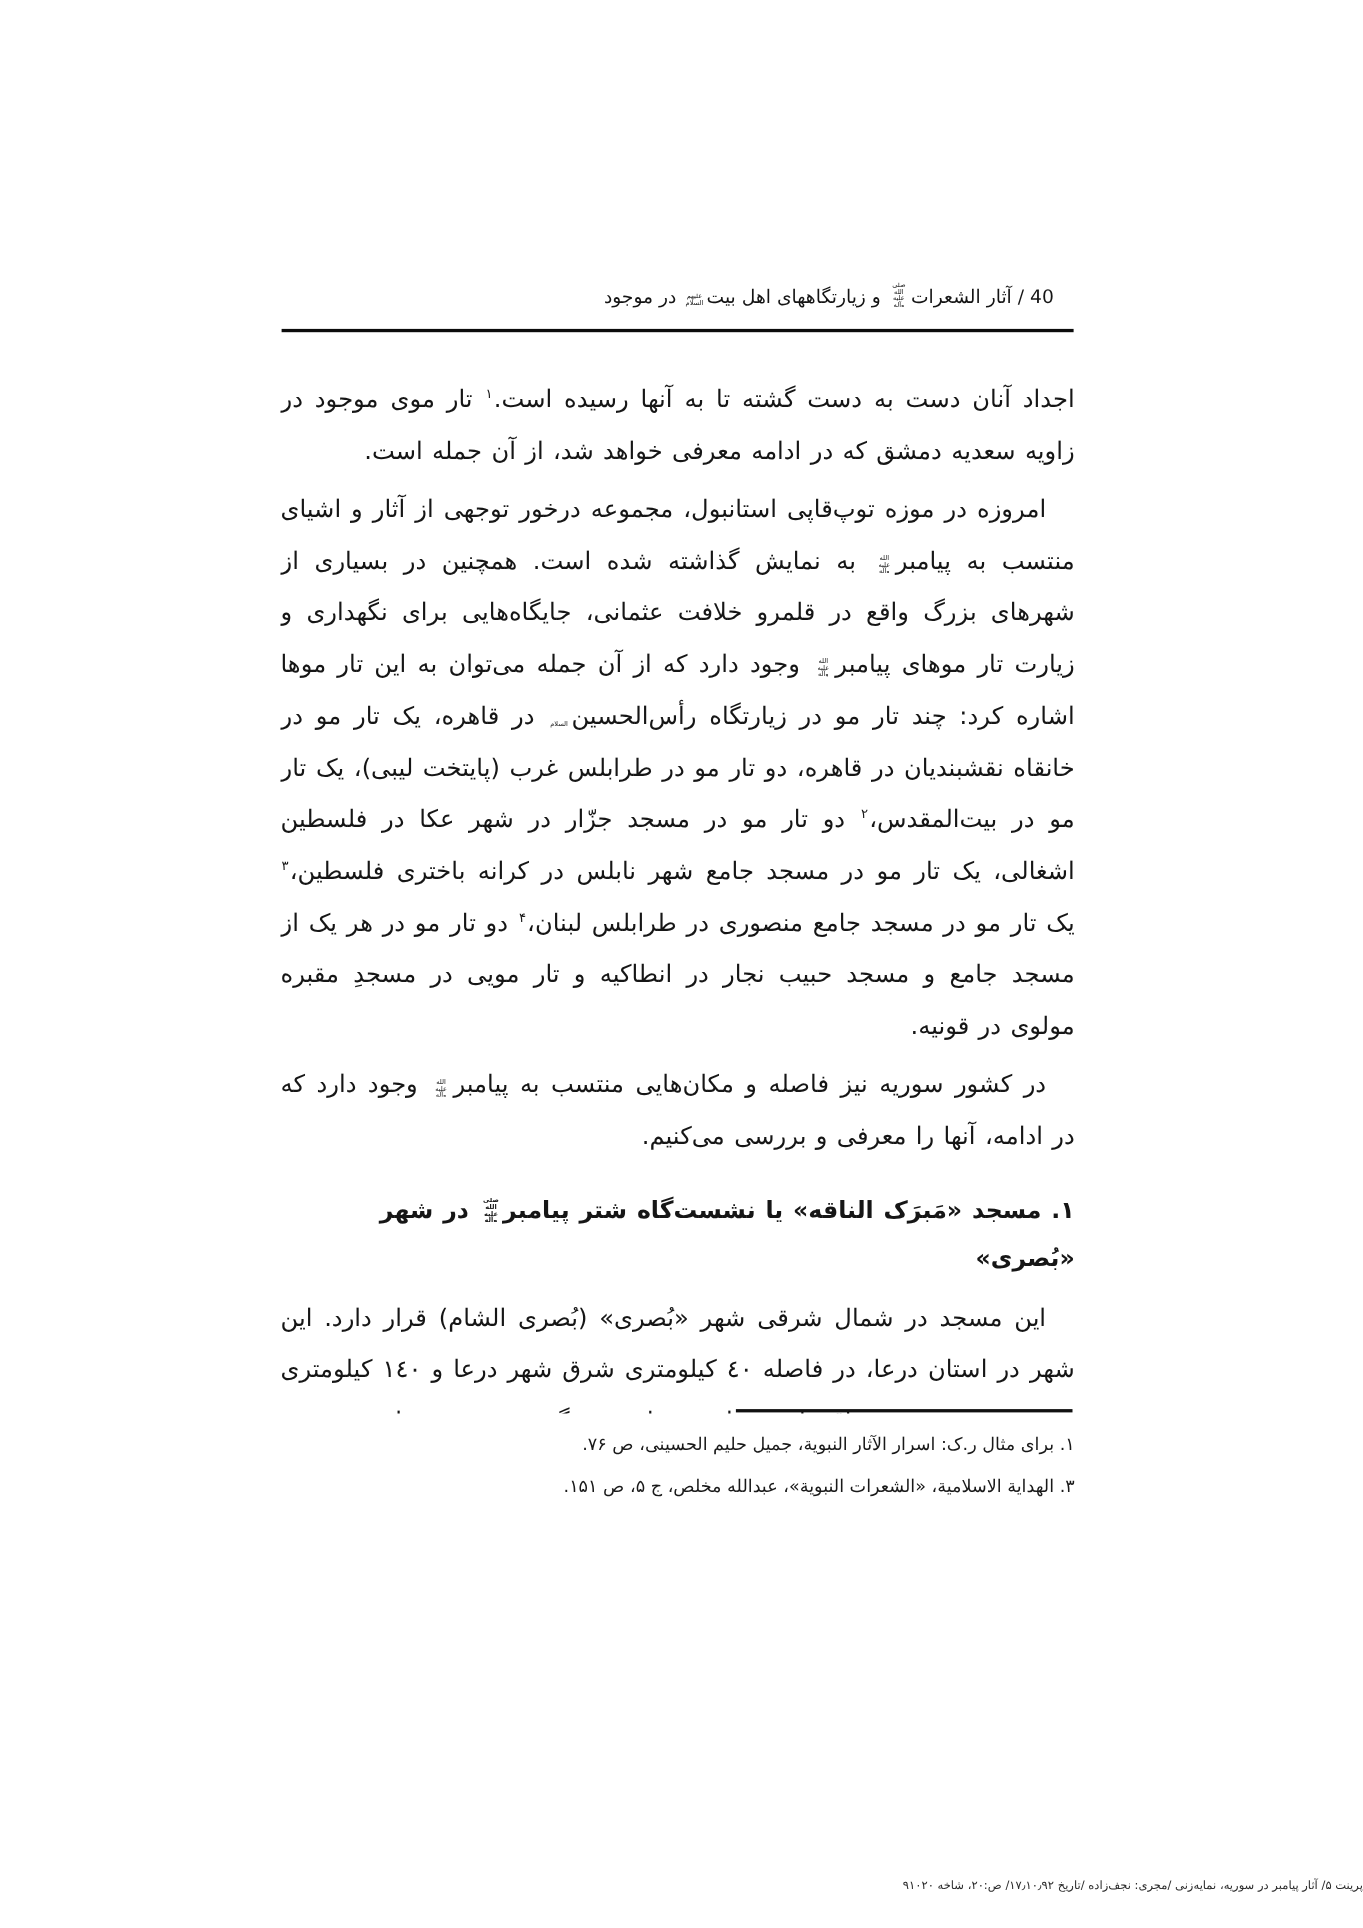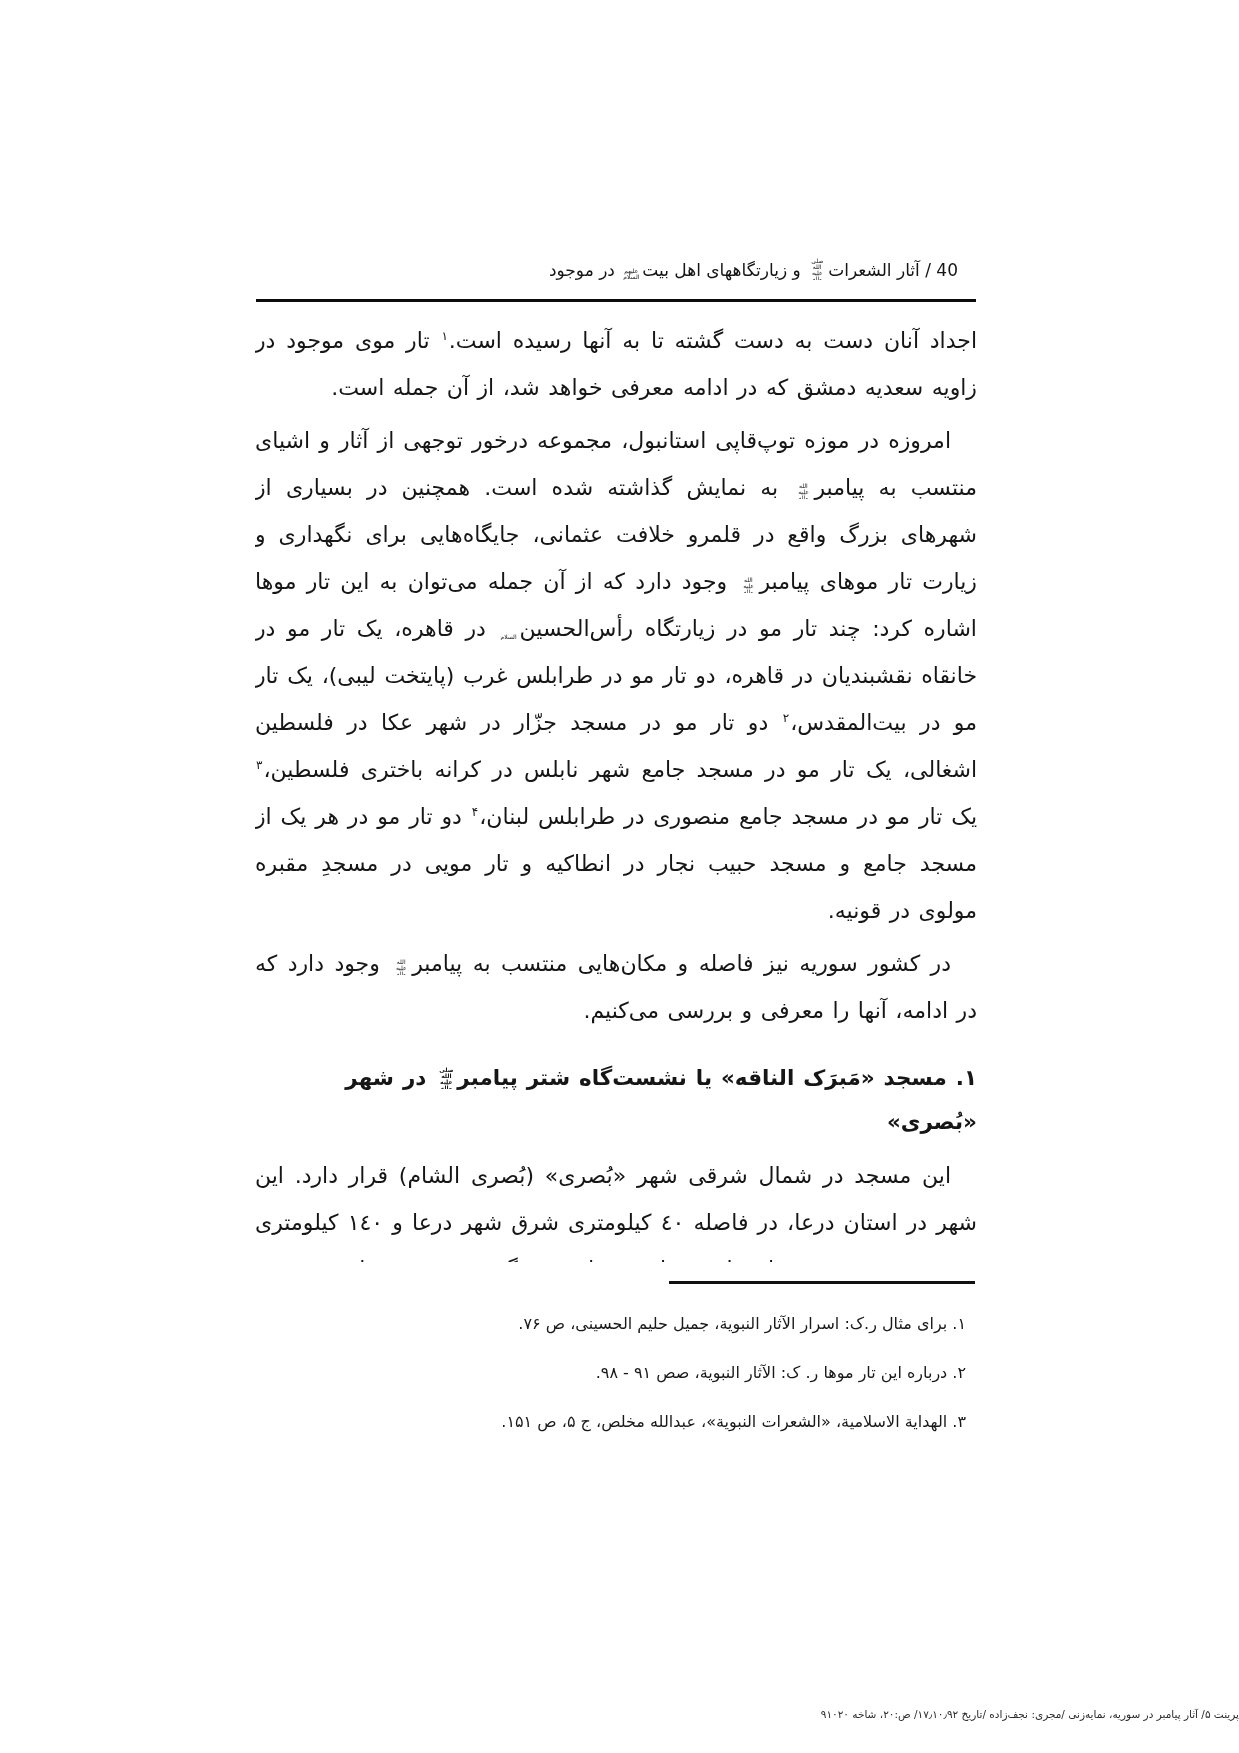--- a/index.html
+++ b/index.html
@@ -34,21 +34,21 @@
     position: absolute;
     top: 299px;
     right: 263px;
     left: 256px;
     height: 3px;
     background: #0c0c0c;
   }
   
   .body-col {
     position: absolute;
-    top: 317px;
+    top: 340px;
     right: 262px;
     left: 255px;
     height: 945px;
     overflow: hidden;
     font-size: 22px;
     line-height: 47px;
     text-align: justify;
     word-spacing: 1.5px;
   }
   .para { margin: 0 0 6px 0; }
@@ -94,21 +94,21 @@
   .footnotes {
     position: absolute;
     top: 1294px;
     right: 262px;
     left: 255px;
     font-size: 16px;
     line-height: 38px;
     text-align: right;
     color: #191919;
   }
-  .footnote { margin: 11px; }
+  .footnote { margin: 0; }
   
   .print-footer {
     position: absolute;
     top: 1708px;
     left: 0;
     width: 100%;
     text-align: right;
     font-size: 10.5px;
     color: #2b2b2b;
     letter-spacing: 0.2px;
@@ -134,19 +134,18 @@
         <p class="para indent"><span>در کشور سوریه نیز فاصله و مکان‌هایی منتسب به پیامبر</span><span class="hon">صلی الله علیه وآله</span><span> وجود دارد که در ادامه، آنها را معرفی و بررسی می‌کنیم.</span></p>
         <h2 class="heading"><span>۱. مسجد «مَبرَک الناقه» یا نشست‌گاه شتر پیامبر</span><span class="hon">صلی الله علیه وآله</span><span> در شهر «بُصری»</span></h2>
         <p class="para indent"><span>این مسجد در شمال شرقی شهر «بُصری» (بُصری الشام) قرار دارد. این شهر در استان درعا، در فاصله ٤٠ کیلومتری شرق شهر درعا و ١٤٠ کیلومتری جنوب شهر دمشق واقع است. این منطقه در گذشته به «حوران» شهرت داشته است. بصری از مهم‌ترین شهرهای تاریخی سوریه است که آثار تاریخی فراوانی از دوره‌های مختلف در</span></p>
       </div>
   </main>
 
   <div class="footnote-sep"></div>
 
   <section class="footnotes">
       <div class="footnote">۱. برای مثال ر.ک: اسرار الآثار النبویة، جمیل حلیم الحسینی، ص ۷۶.</div>
-      <div class="footnote">۲. درباره این تار موها ر. ک: الآثار النبویة، صص ۹۱ - ۹۸.</div>
       <div class="footnote">۳. الهدایة الاسلامیة، «الشعرات النبویة»، عبدالله مخلص، ج ۵، ص ۱۵۱.</div>
     </section>
 
   <div class="print-footer">پرینت ۵/ آثار پیامبر در سوریه، نمایه‌زنی /مجری: نجف‌زاده /تاریخ ۱۷٫۱۰٫۹۲/ ص:۲۰، شاخه ۹۱۰۲۰</div>
 
 </div>
 
 </body></html>

